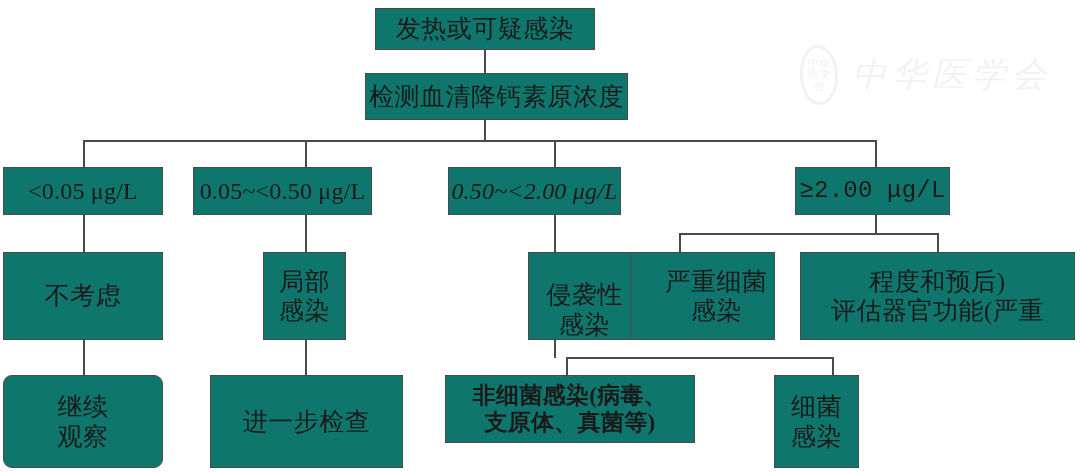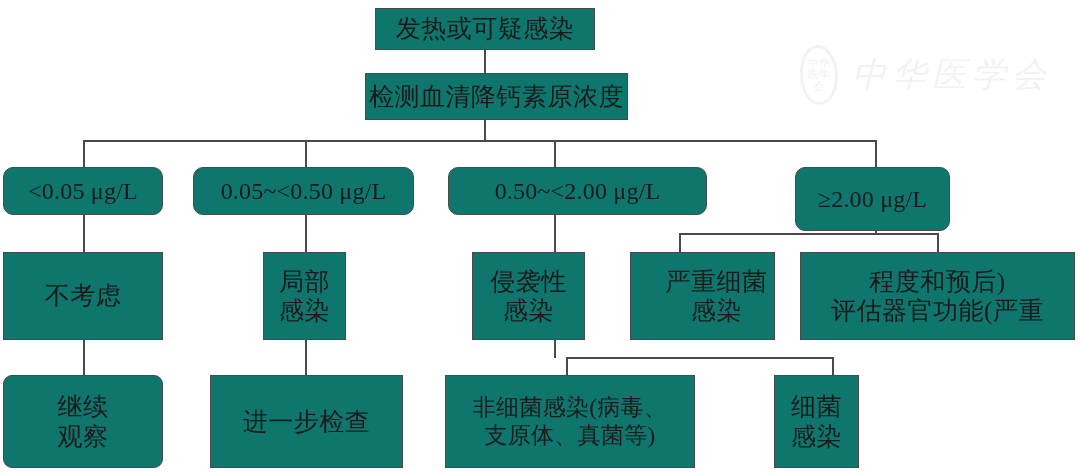--- a/index.html
+++ b/index.html
@@ -30,21 +30,21 @@
     line-height: 1.18;
   }
   .node .ln {
     display: block;
     white-space: nowrap;
   }
   
   .cn { font-size: 25px; letter-spacing: 0.5px; }
   .cn-sm { font-size: 23px; letter-spacing: 0.3px; }
   
-  .num { font-size: 24px; letter-spacing: 0.2px; border-radius: 10px; }
+  .num { font-size: 24px; letter-spacing: 0.2px; }
 
   .conn {
     position: absolute;
     background: #4a4a4a;
     z-index: 1;
   }
   .vline { width: 1.6px; }
   .hline { height: 1.6px; }
 
   #watermark {
@@ -126,42 +126,42 @@
   </div>
 
   <div class="node cn" style="left:333px; top:73px; width:263px; height:47px;margin-left:32px;">
     <span class="ln">检测血清降钙素原浓度</span>
   </div>
 
   <div class="node num" style="left:3px; top:167px; width:160px; height:48px;">
     <span class="ln">&lt;0.05 μg/L</span>
   </div>
 
-  <div class="node num" style="left:193px; top:167px; width:221px; height:48px;">
+  <div class="node num" style="left:193px; top:167px; width:179px; height:48px;">
     <span class="ln">0.05~&lt;0.50 μg/L</span>
   </div>
 
-  <div class="node num" style="left:448px; top:167px; width:259px; height:48px;">
+  <div class="node num" style="left:448px; top:167px; width:173px; height:48px;font-style:italic;">
     <span class="ln">0.50~&lt;2.00 μg/L</span>
   </div>
 
-  <div class="node num" style="left:795px; top:167px; width:155px; height:64px;">
+  <div class="node num" style="left:795px; top:167px; width:155px; height:48px;font-family:Liberation Mono, monospace;">
     <span class="ln">≥2.00 μg/L</span>
   </div>
 
   <div class="node cn" style="left:3px; top:252px; width:160px; height:88px;">
     <span class="ln">不考虑</span>
   </div>
 
   <div class="node cn" style="left:263px; top:252px; width:83px; height:88px;">
     <span class="ln">局部</span>
     <span class="ln">感染</span>
   </div>
 
-  <div class="node cn" style="left:472px; top:252px; width:113px; height:88px;">
+  <div class="node cn" style="left:528px; top:252px; width:113px; height:88px;justify-content:flex-end;">
     <span class="ln">侵袭性</span>
     <span class="ln">感染</span>
   </div>
 
   <div class="node cn" style="left:630px; top:252px; width:145px; height:88px;padding-left:28px;">
     <span class="ln">严重细菌</span>
     <span class="ln">感染</span>
   </div>
 
   <div class="node cn" style="left:800px; top:252px; width:275px; height:88px;">
@@ -171,21 +171,21 @@
 
   <div class="node cn" style="left:3px; top:375px; width:160px; height:93px;border-radius:9px;">
     <span class="ln">继续</span>
     <span class="ln">观察</span>
   </div>
 
   <div class="node cn" style="left:210px; top:375px; width:193px; height:93px;">
     <span class="ln">进一步检查</span>
   </div>
 
-  <div class="node cn-sm" style="left:445px; top:375px; width:250px; height:93px;">
+  <div class="node cn-sm" style="left:445px; top:375px; width:250px; height:68px;font-weight:bold;">
     <span class="ln">非细菌感染(病毒、</span>
     <span class="ln">支原体、真菌等)</span>
   </div>
 
   <div class="node cn" style="left:774px; top:375px; width:85px; height:93px;">
     <span class="ln">细菌</span>
     <span class="ln">感染</span>
   </div>
 
 </div>

